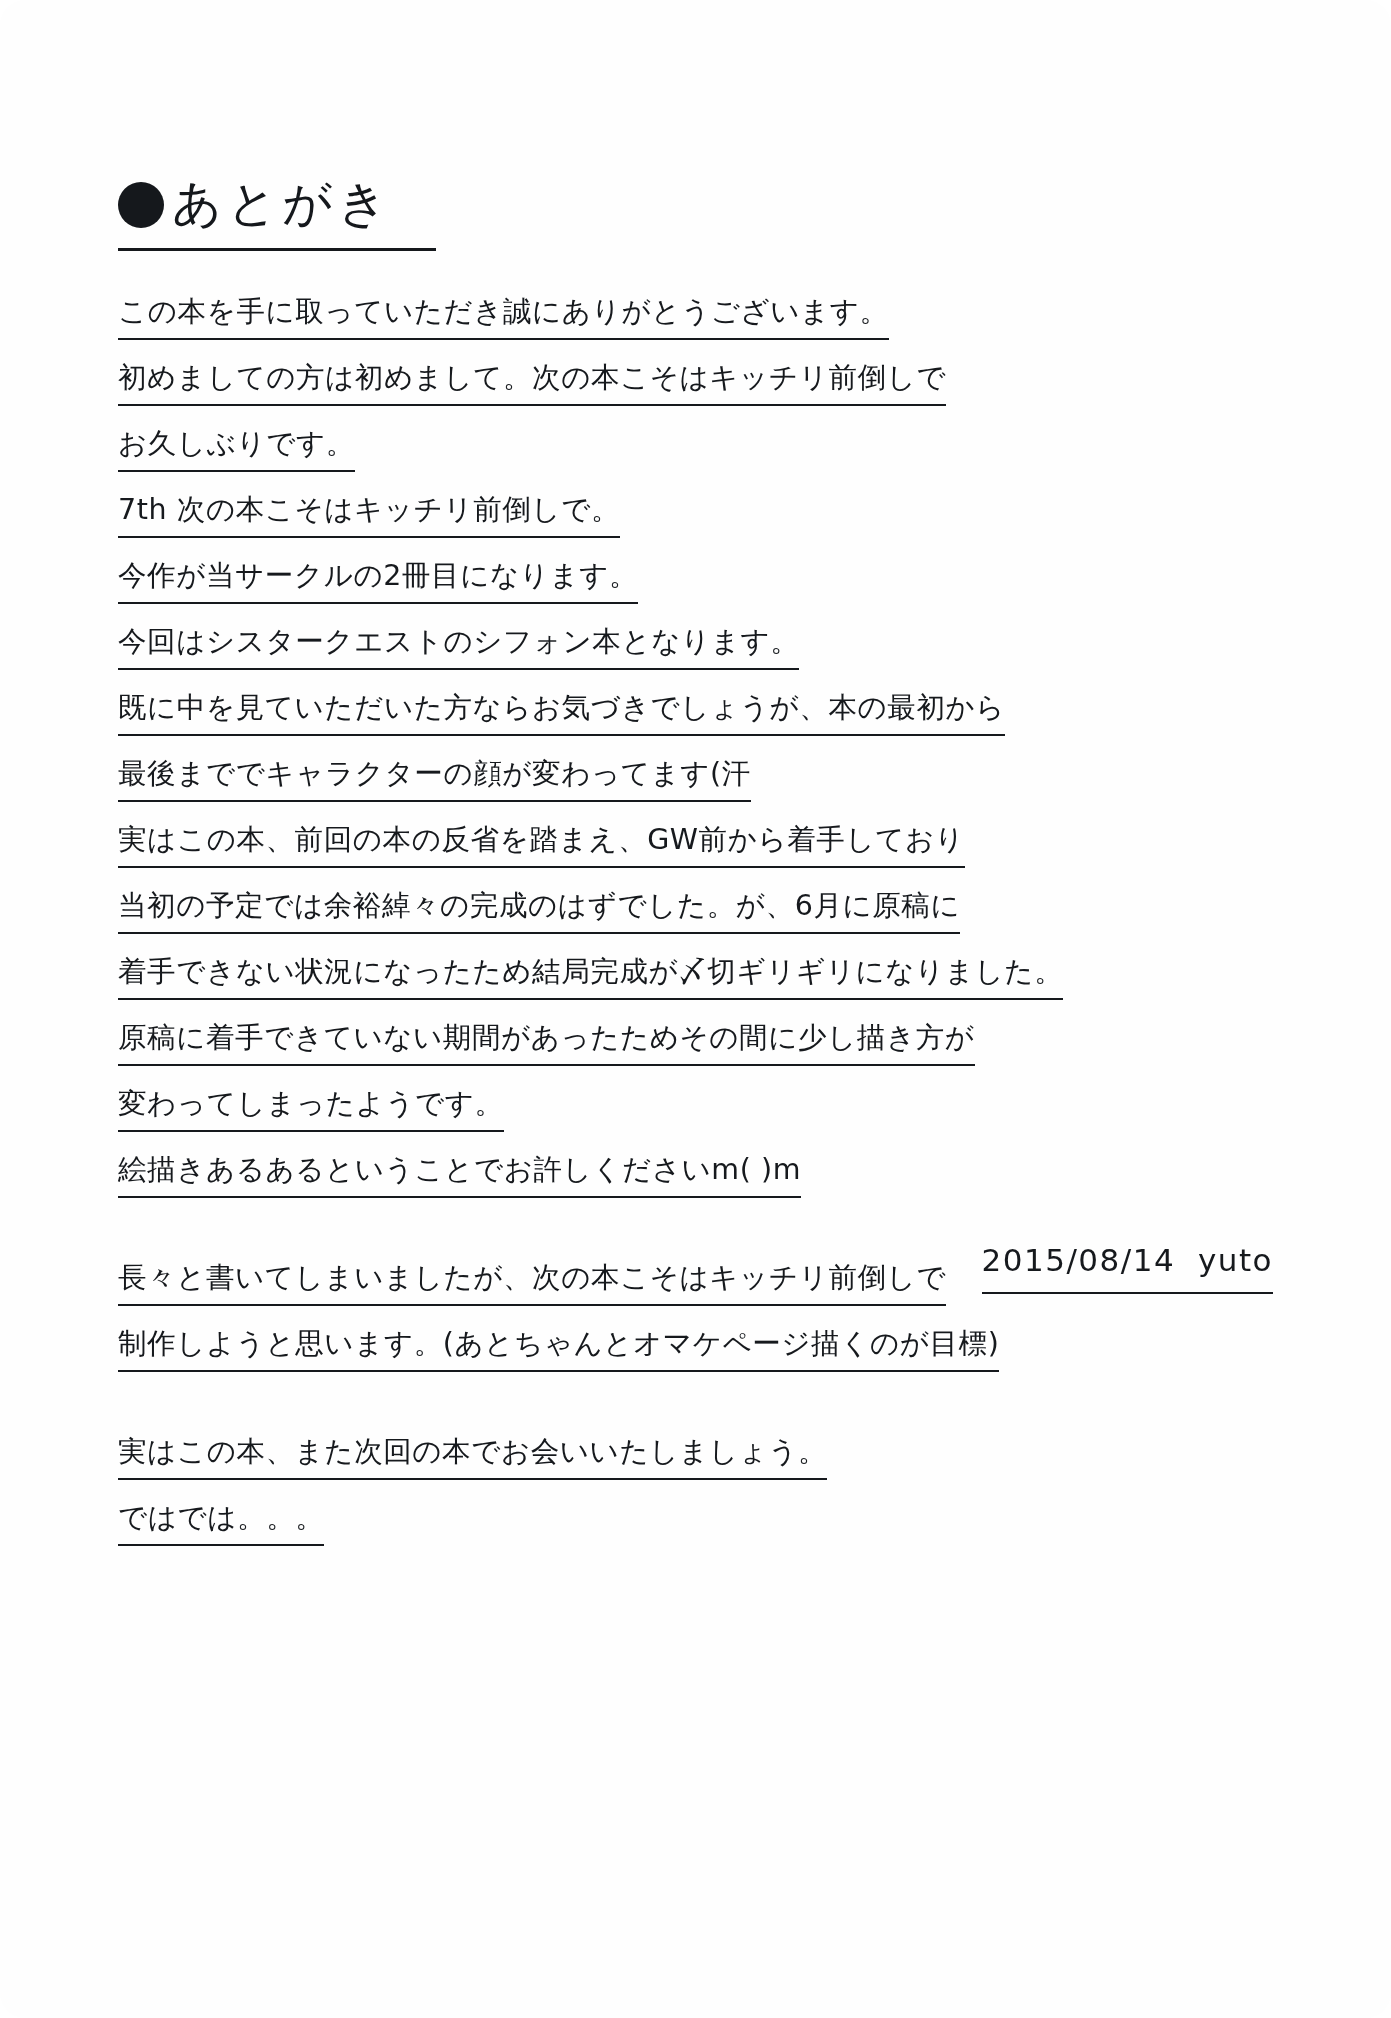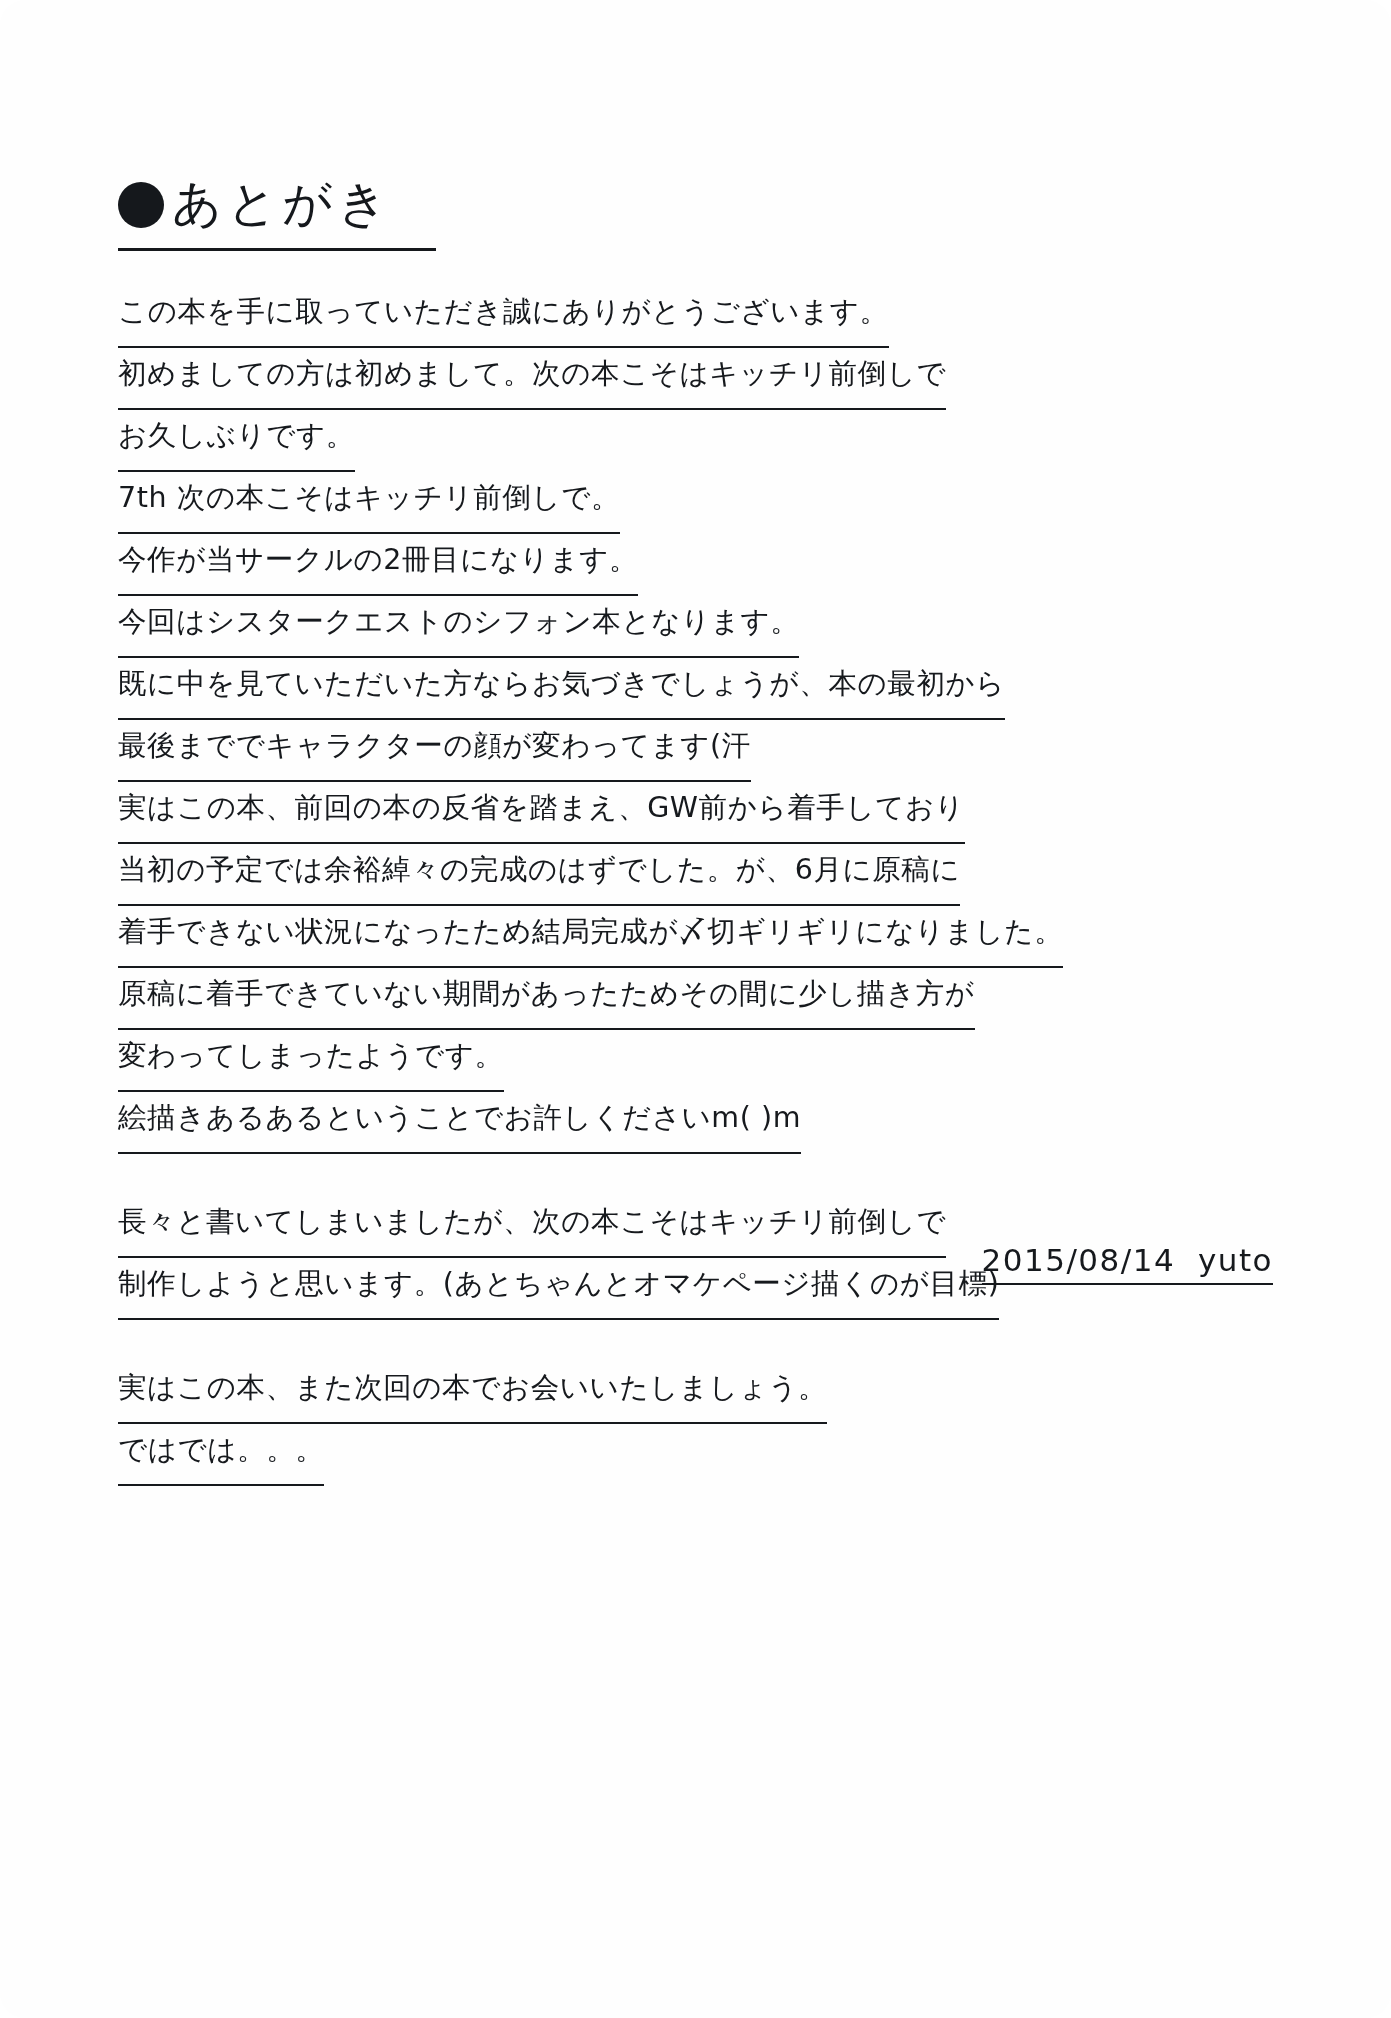--- a/index.html
+++ b/index.html
@@ -63,36 +63,36 @@
     margin: 0 0 0 0;
   }
   .line {
     font-size: 28.5px;
     line-height: 44px;
     color: #16191d;
     letter-spacing: 0.6px;
     white-space: pre;
     position: relative;
     width: fit-content;
-    padding-bottom: 12px;
+    padding-bottom: 4px;
     border-bottom: 2px solid #16191d;
-    margin-bottom: 4px;
+    margin-bottom: 16px;
   }
   .gap {
     height: 42px;
   }
   .signature {
     position: absolute;
     right: 118px;
     top: 1242px;
     font-size: 31px;
     letter-spacing: 1.5px;
     color: #16191d;
     border-bottom: 2px solid #16191d;
-    padding-bottom: 5px;
+    padding-bottom: 14px;
     white-space: pre;
   }
 </style>
 </head>
 <body>
 
 <div class="page">
 
   <div class="afterword-title">
     <span class="bullet-dot"></span>

